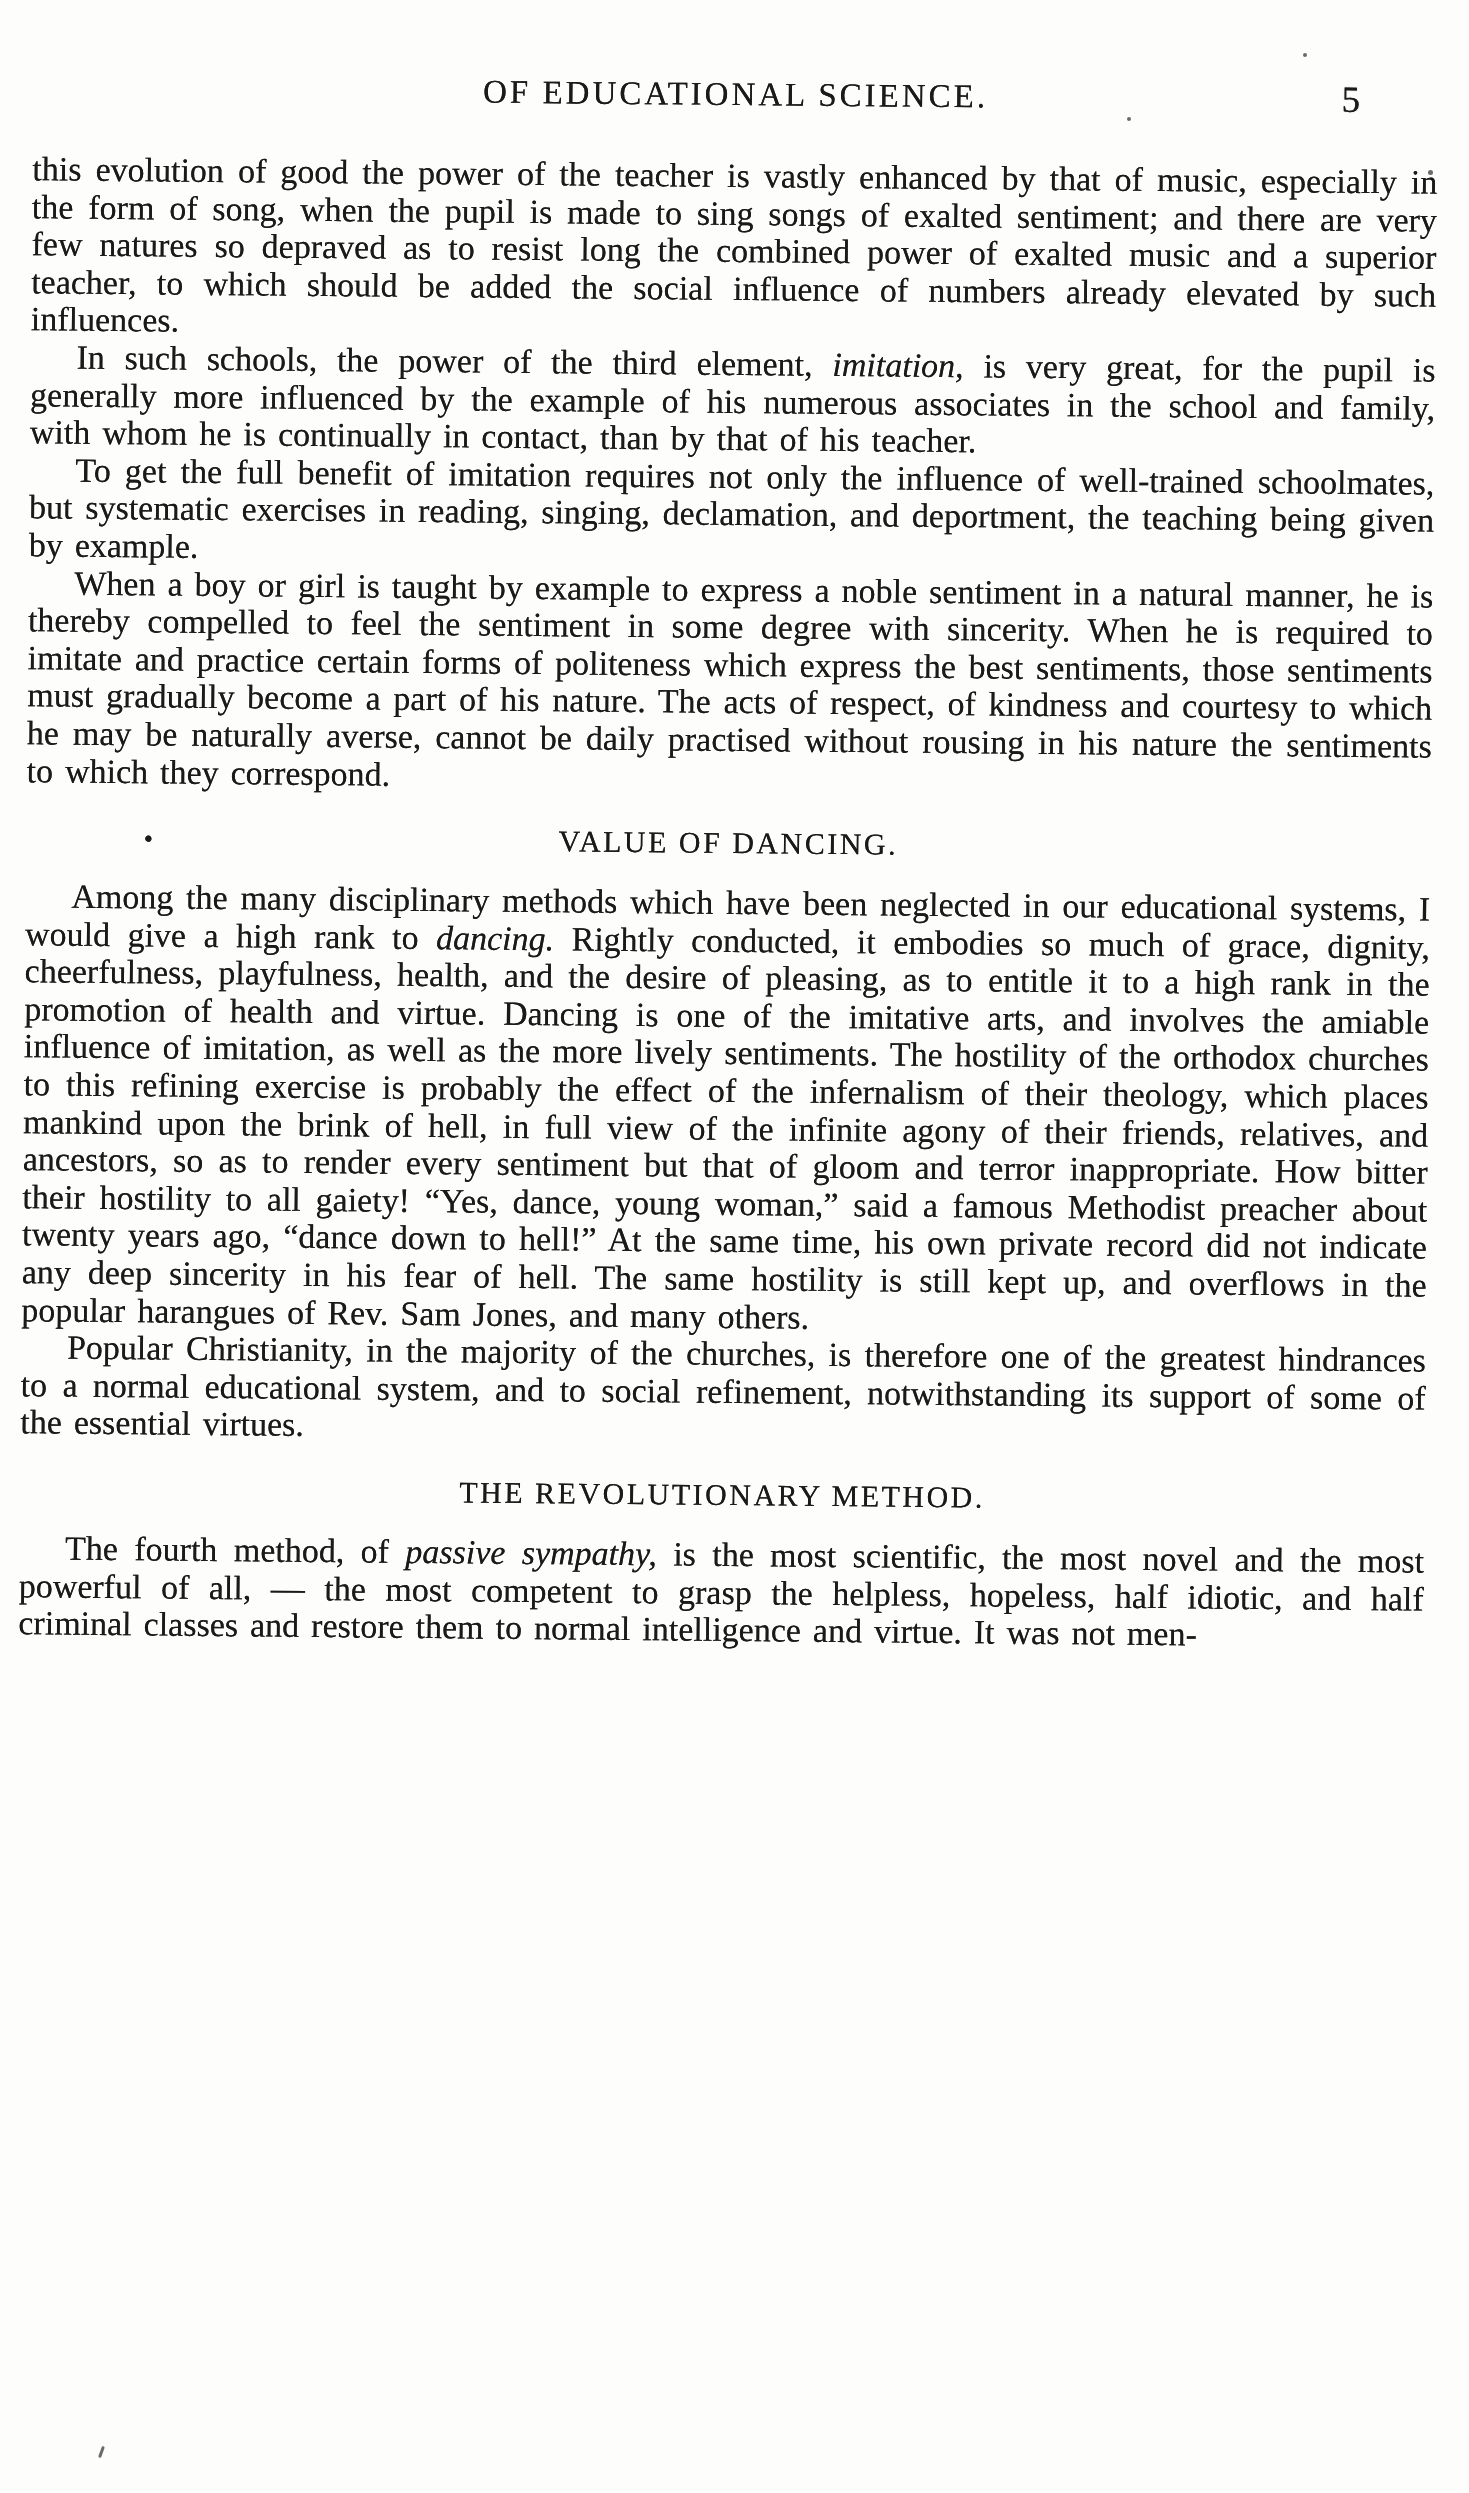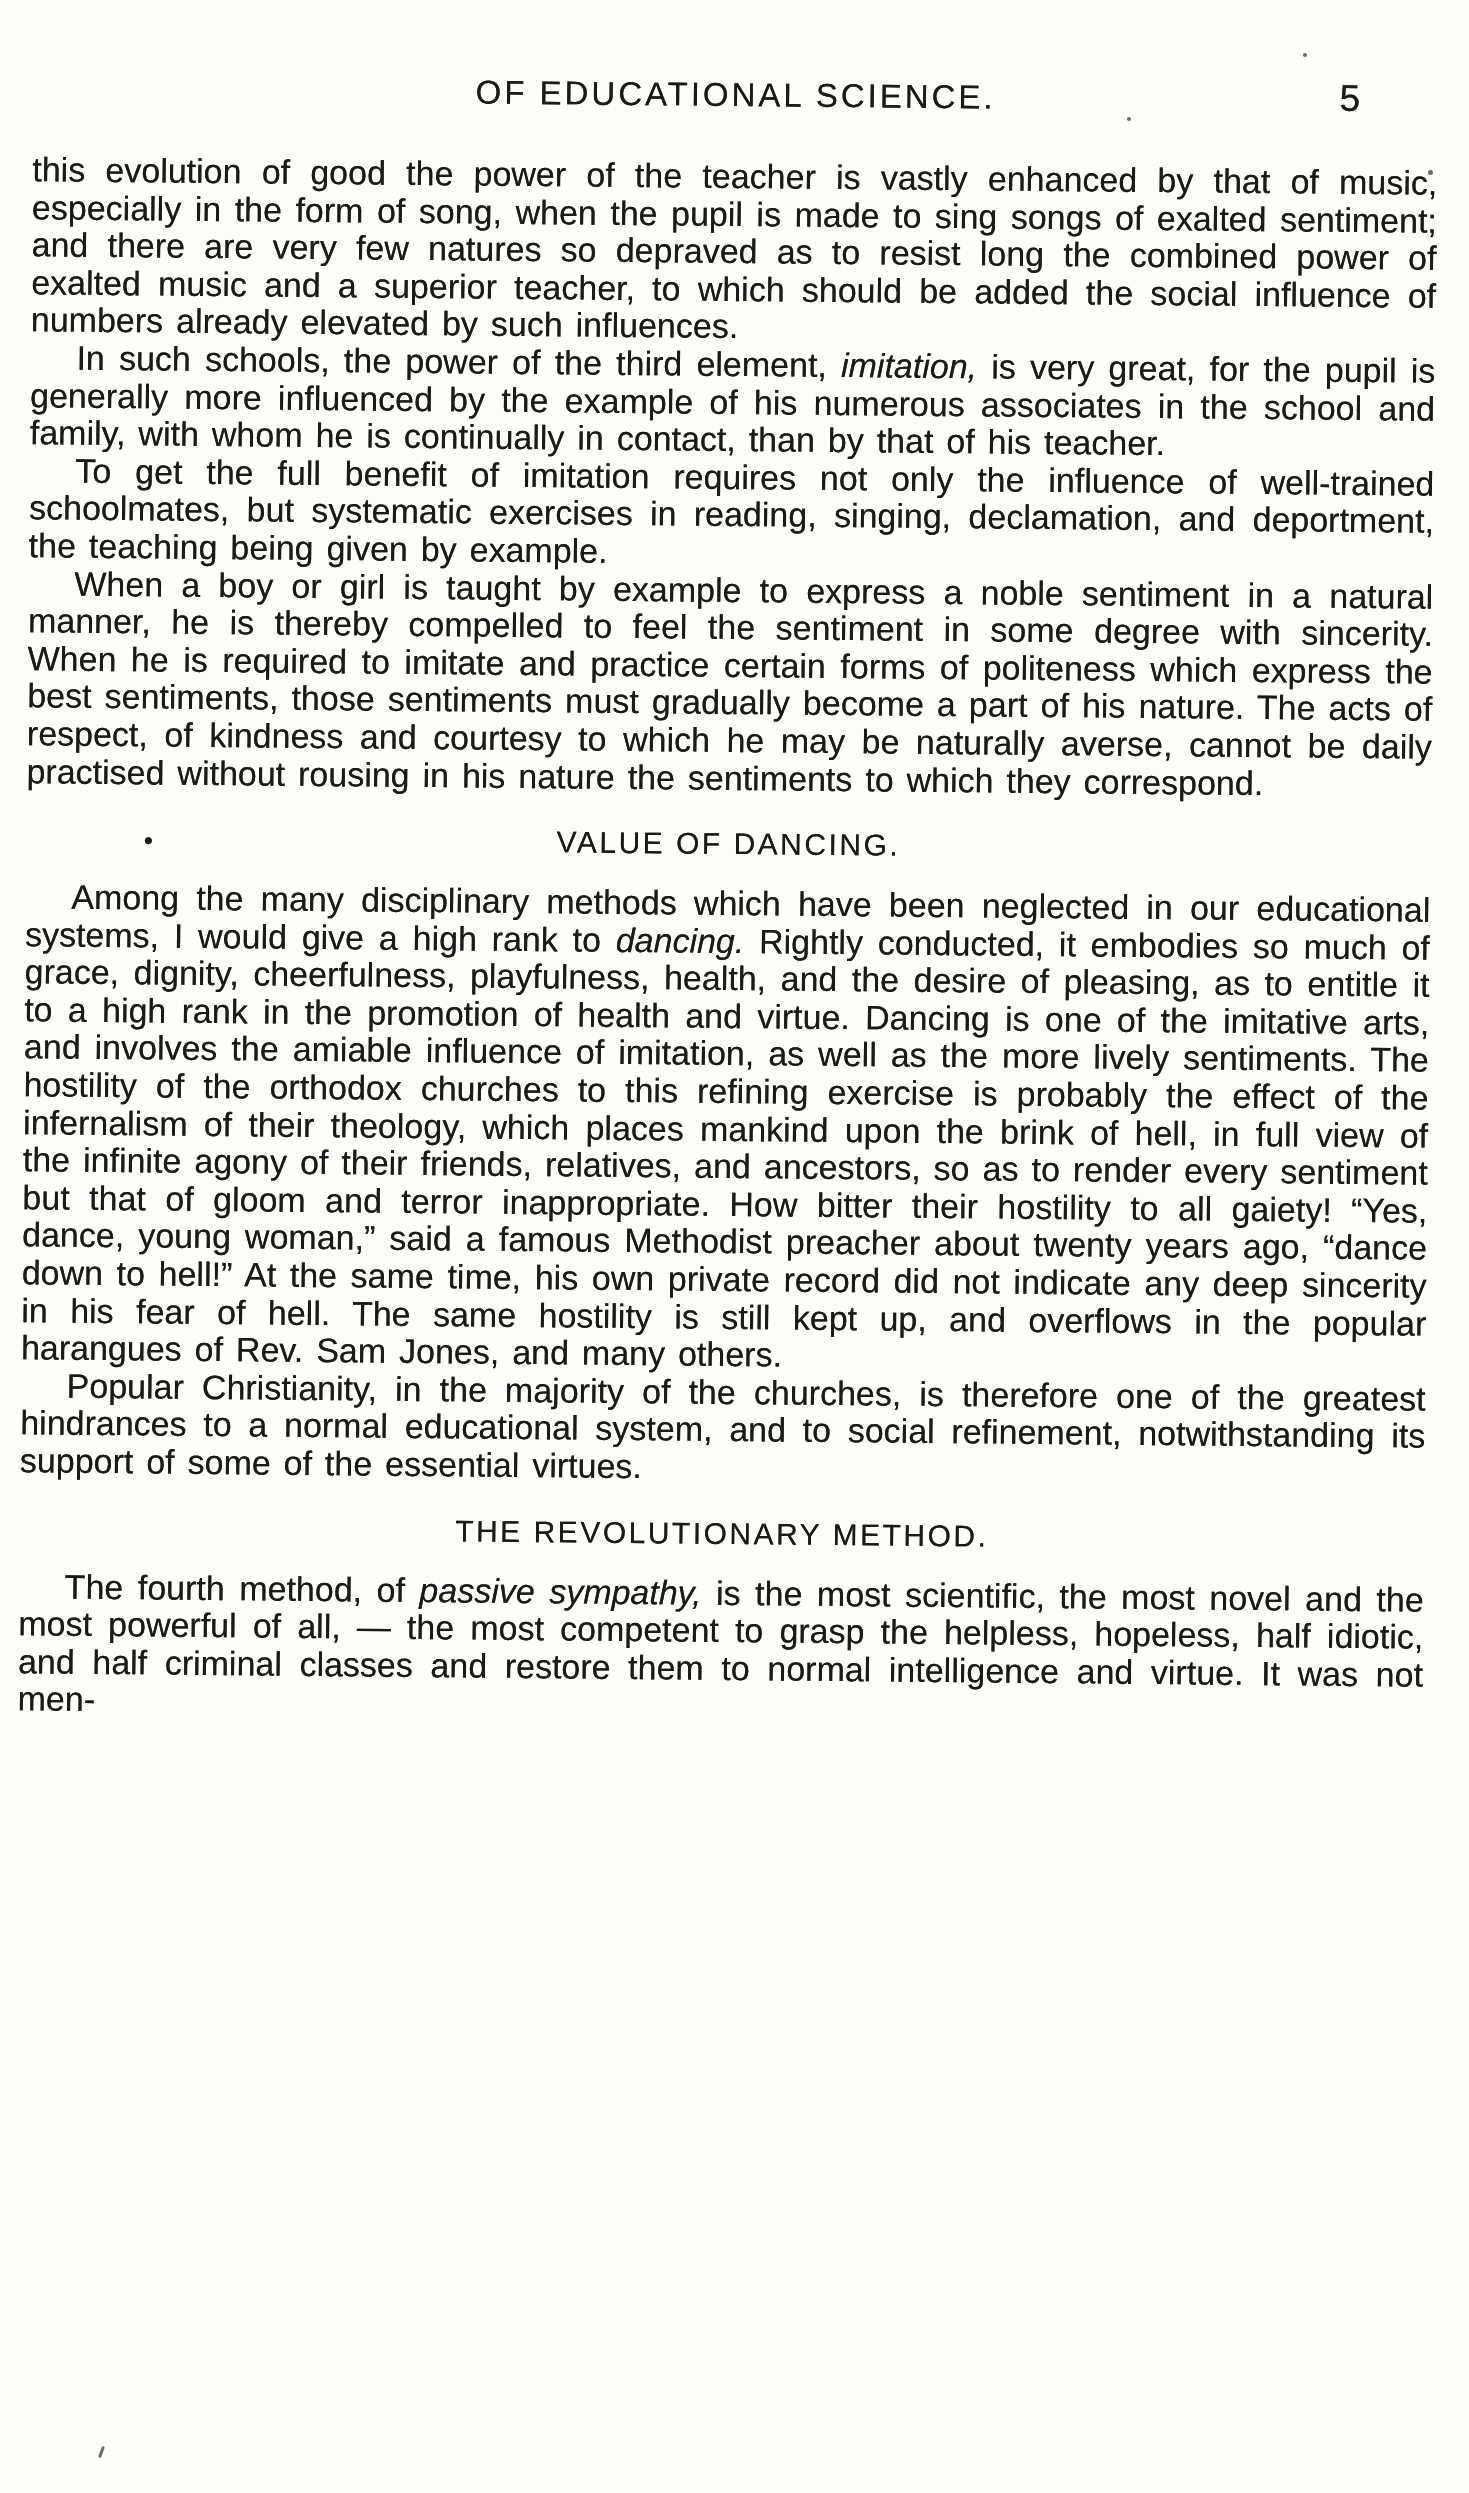--- a/index.html
+++ b/index.html
@@ -3,21 +3,21 @@
 <meta charset="utf-8">
 <style>
   html, body { margin: 0; padding: 0; background: #ffffff; }
   .page {
     position: relative;
     width: 1469px;
     height: 2493px;
     margin: 0 auto;
     background: #fdfdfb;
     color: #1a1a1a;
-    font-family: Liberation Sans, sans-serif;
+    font-family: Liberation Serif, serif;
     overflow: hidden;
   }
   .scan {
     position: absolute;
     top: 0; left: 0; right: 0; bottom: 0;
     transform: rotate(0.55deg);
     transform-origin: 50% 0;
     padding: 76px 30px 0 34px;
     box-sizing: border-box;
   }

